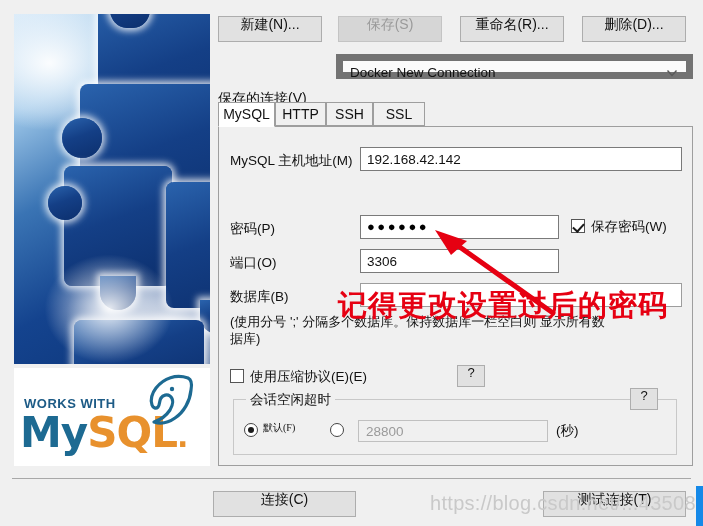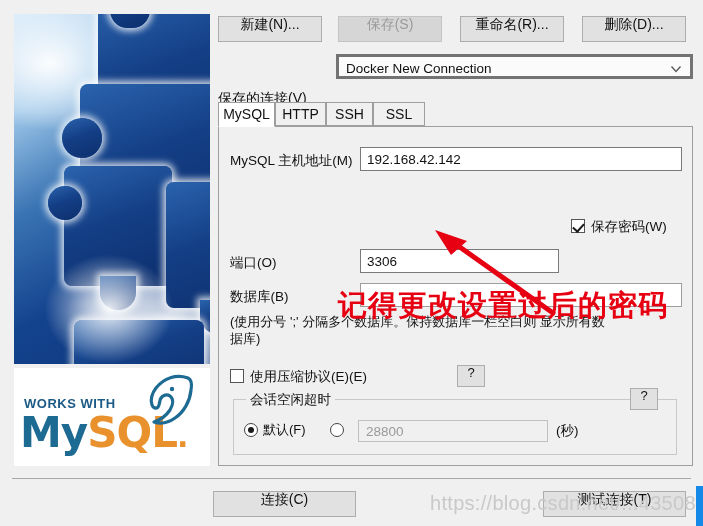--- a/index.html
+++ b/index.html
@@ -112,21 +112,21 @@
   #btn-delete { left: 372px; }
 
   #saved-row { position: absolute; left: 0; top: 52px; width: 493px; height: 32px; }
   #saved-label {
     position: absolute; left: 8px; top: 6px;
     font-size: 14px; color: #111; margin-top: 32px;
   }
   #saved-select {
     position: absolute; left: 126px; top: 2px;
     width: 357px; height: 25px;
-    background: #fbfbfb; border: 3px solid #737373;
+    background: #fbfbfb; border: 7px solid #737373;
     font-size: 13.5px; color: #111;
   }
   #saved-select .value { position: absolute; left: 7px; top: 4px; }
   #saved-select .chev {
     position: absolute; right: 8px; top: 6px;
     width: 12px; height: 12px;
   }
 
   
   #tabstrip {
@@ -235,21 +235,21 @@
     border: 1px solid #444; border-radius: 50%;
     background: #fff;
   }
   .radio.sel::after {
     content: "";
     position: absolute; left: 3px; top: 3px;
     width: 6px; height: 6px; border-radius: 50%;
     background: #1b1b1b;
   }
   #radio-default { left: 10px; top: 23px; }
-  #radio-default-label { position: absolute; left: 29px; top: 21px; font-size: 13px; color: #111; }
+  #radio-default-label { position: absolute; left: 29px; top: 21px; font-size: 10px; color: #111; font-family: Liberation Serif, serif; }
   #radio-custom  { left: 96px; top: 23px; }
   #timeout-input {
     position: absolute; left: 124px; top: 20px;
     width: 190px; height: 22px;
     background: #f0f0f0; border: 1px solid #c0c0c0;
   }
   #timeout-input .txt { position: absolute; left: 7px; top: 3px; font-size: 13.5px; color: #9a9a9a; }
   #timeout-unit { position: absolute; left: 322px; top: 22px; font-size: 13.5px; color: #111; }
   #help-btn-2 {
     position: absolute; left: 396px; top: -12px;
@@ -366,20 +366,26 @@
     <div id="tabpanel">
 
       <div class="frow" id="row-host">
         <div class="flabel">MySQL 主机地址(M)</div>
         <div class="finput wide">
           <span class="txt">192.168.42.142</span>
         </div>
       </div>
 
 
+      <div class="frow" id="row-pass">
+        <div class="flabel">密码(P)</div>
+        <div class="finput narrow">
+          <span class="pwdots">●●●●●●</span>
+        </div>
+      </div>
 
       <div id="save-pwd-check">
         <span class="cbox checked"></span>
         <span class="cbox-label">保存密码(W)</span>
       </div>
 
       <div class="frow" id="row-port">
         <div class="flabel">端口(O)</div>
         <div class="finput narrow">
           <span class="txt">3306</span>

